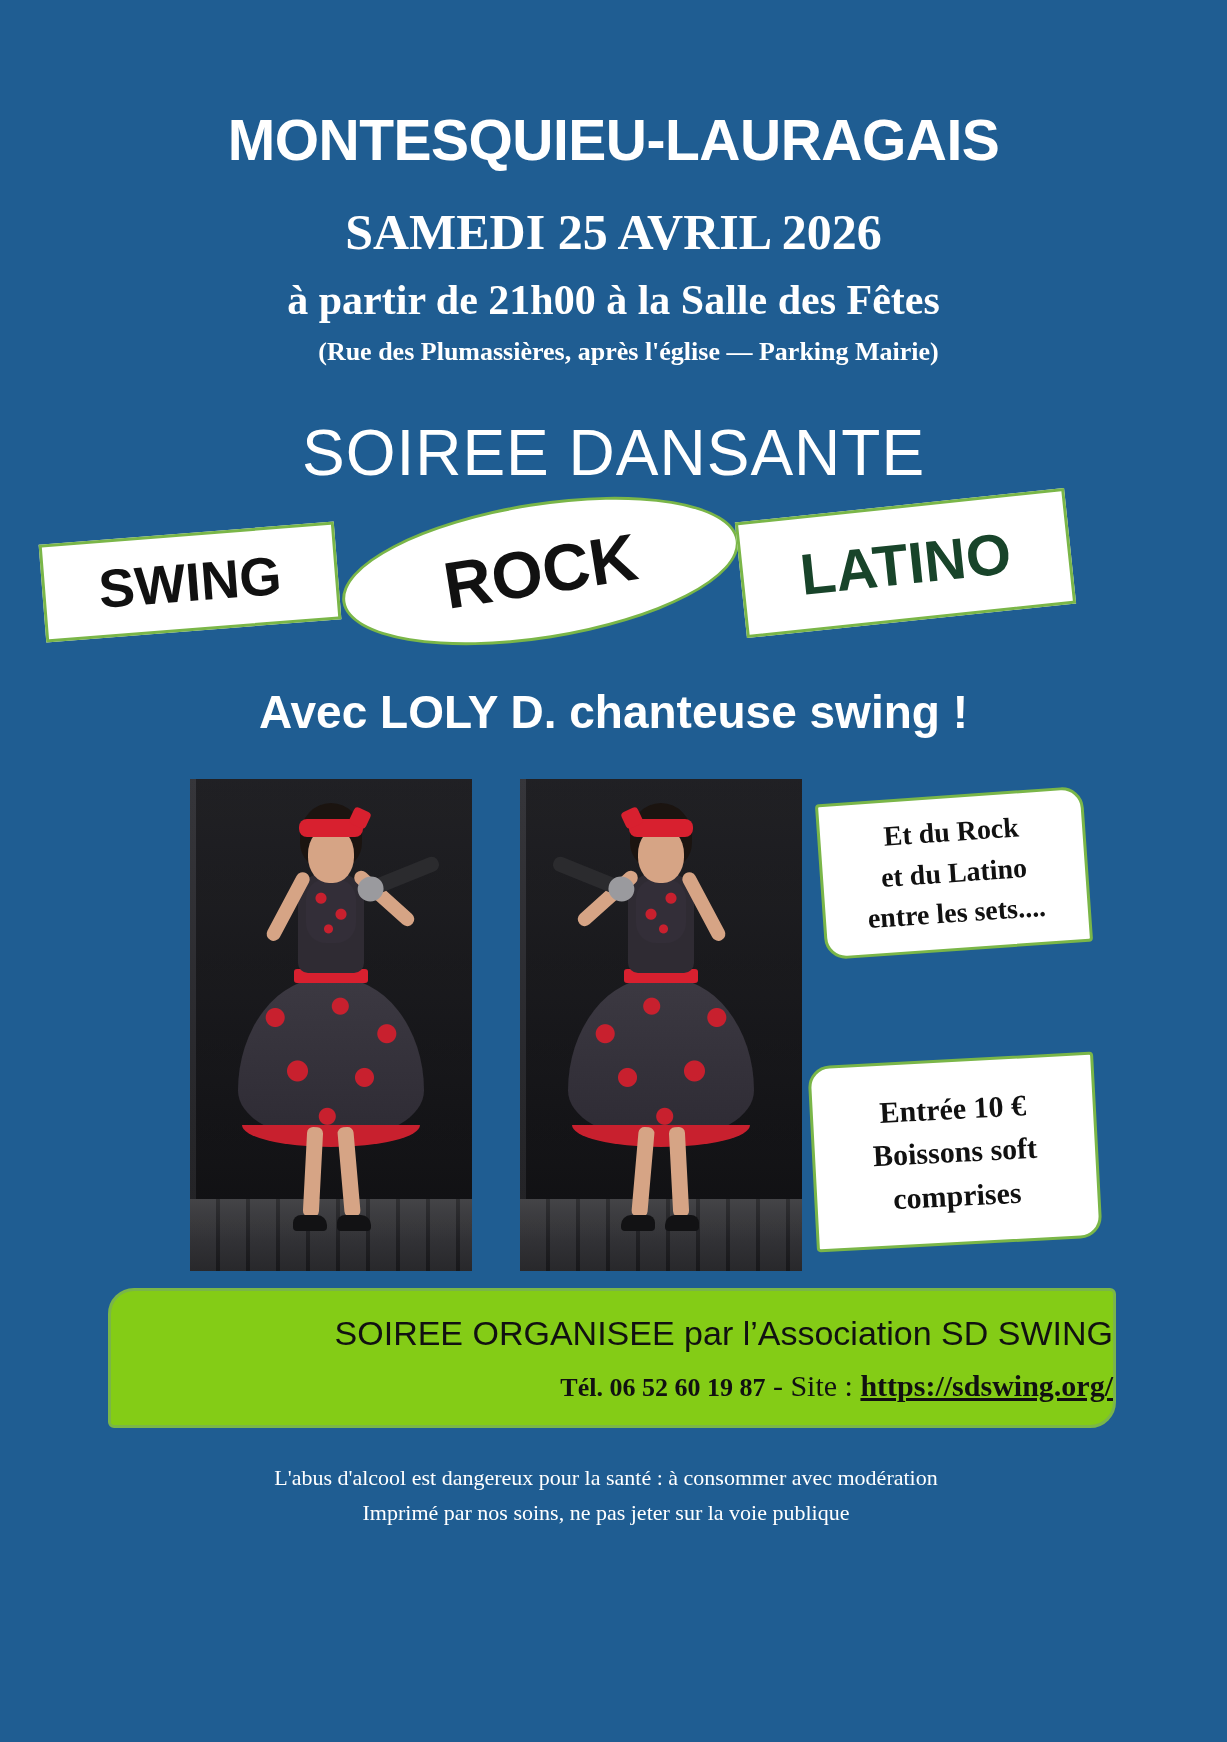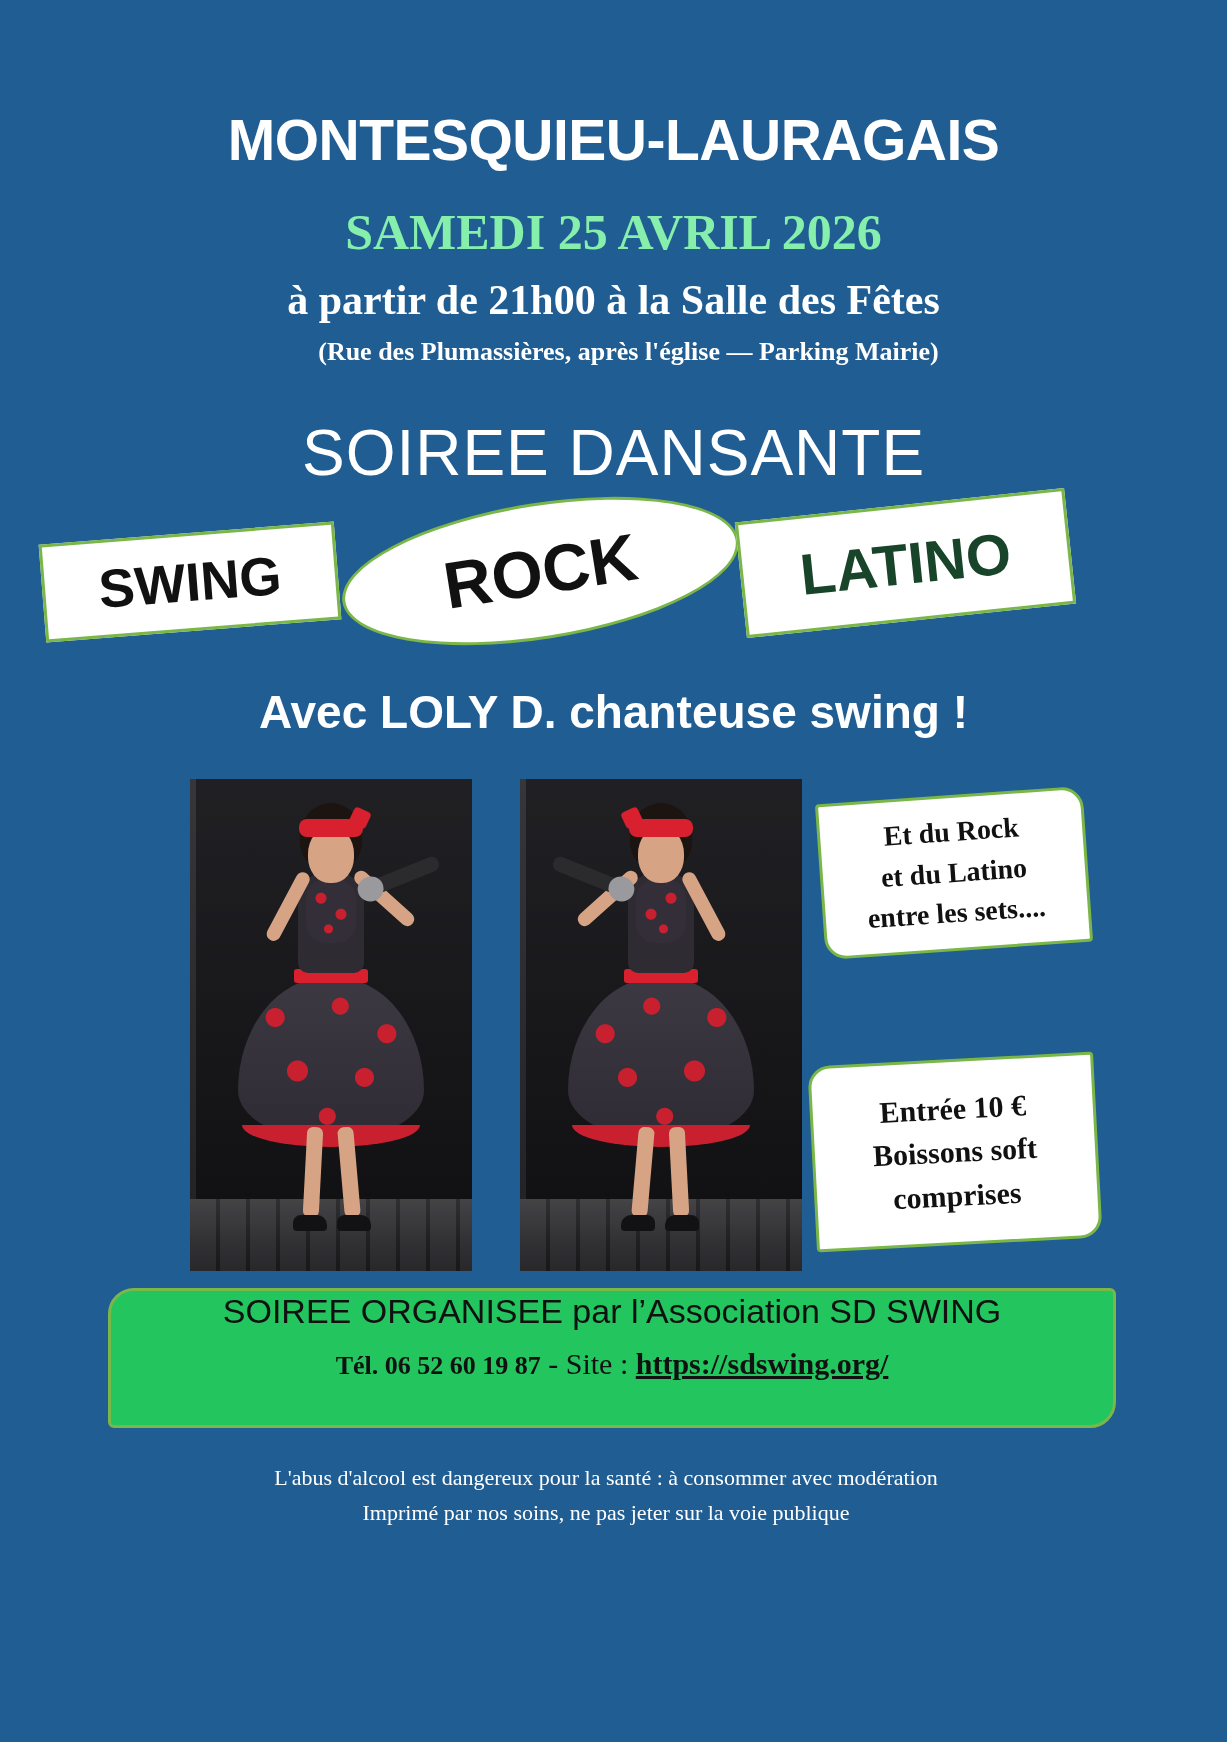--- a/index.html
+++ b/index.html
@@ -27,21 +27,21 @@
     padding-top: 112px;
   }
   .town {
     color: #ffffff;
     font-size: 57px;
     font-weight: bold;
     letter-spacing: -0.5px;
     line-height: 1;
   }
   .date {
-    color: #86efac;
+    color: #ffffff;
     font-family: "Liberation Serif", serif;
     font-size: 50px;
     font-weight: bold;
     margin-top: 38px;
     line-height: 1;
   }
   .time {
     color: #ffffff;
     font-family: "Liberation Serif", serif;
     font-size: 42px;
@@ -355,25 +355,26 @@
     border-radius: 22px 4px 22px 4px;
   }
 
   
   .organiser {
     position: absolute;
     left: 108px;
     top: 1288px;
     width: 1008px;
     height: 140px;
-    background: #22c55e;
+    background: #84cc16;
     border: 3px solid #7ab648;
     border-radius: 26px 6px 26px 6px;
-    text-align: center;
+    text-align: right;
     box-sizing: border-box;
+    padding-top: 22px;
   }
   .organiser-line1 {
     font-size: 34px;
     color: #111111;
     line-height: 1.2;
   }
   .organiser-line2 {
     font-family: "Liberation Serif", serif;
     font-size: 30px;
     color: #111111;

